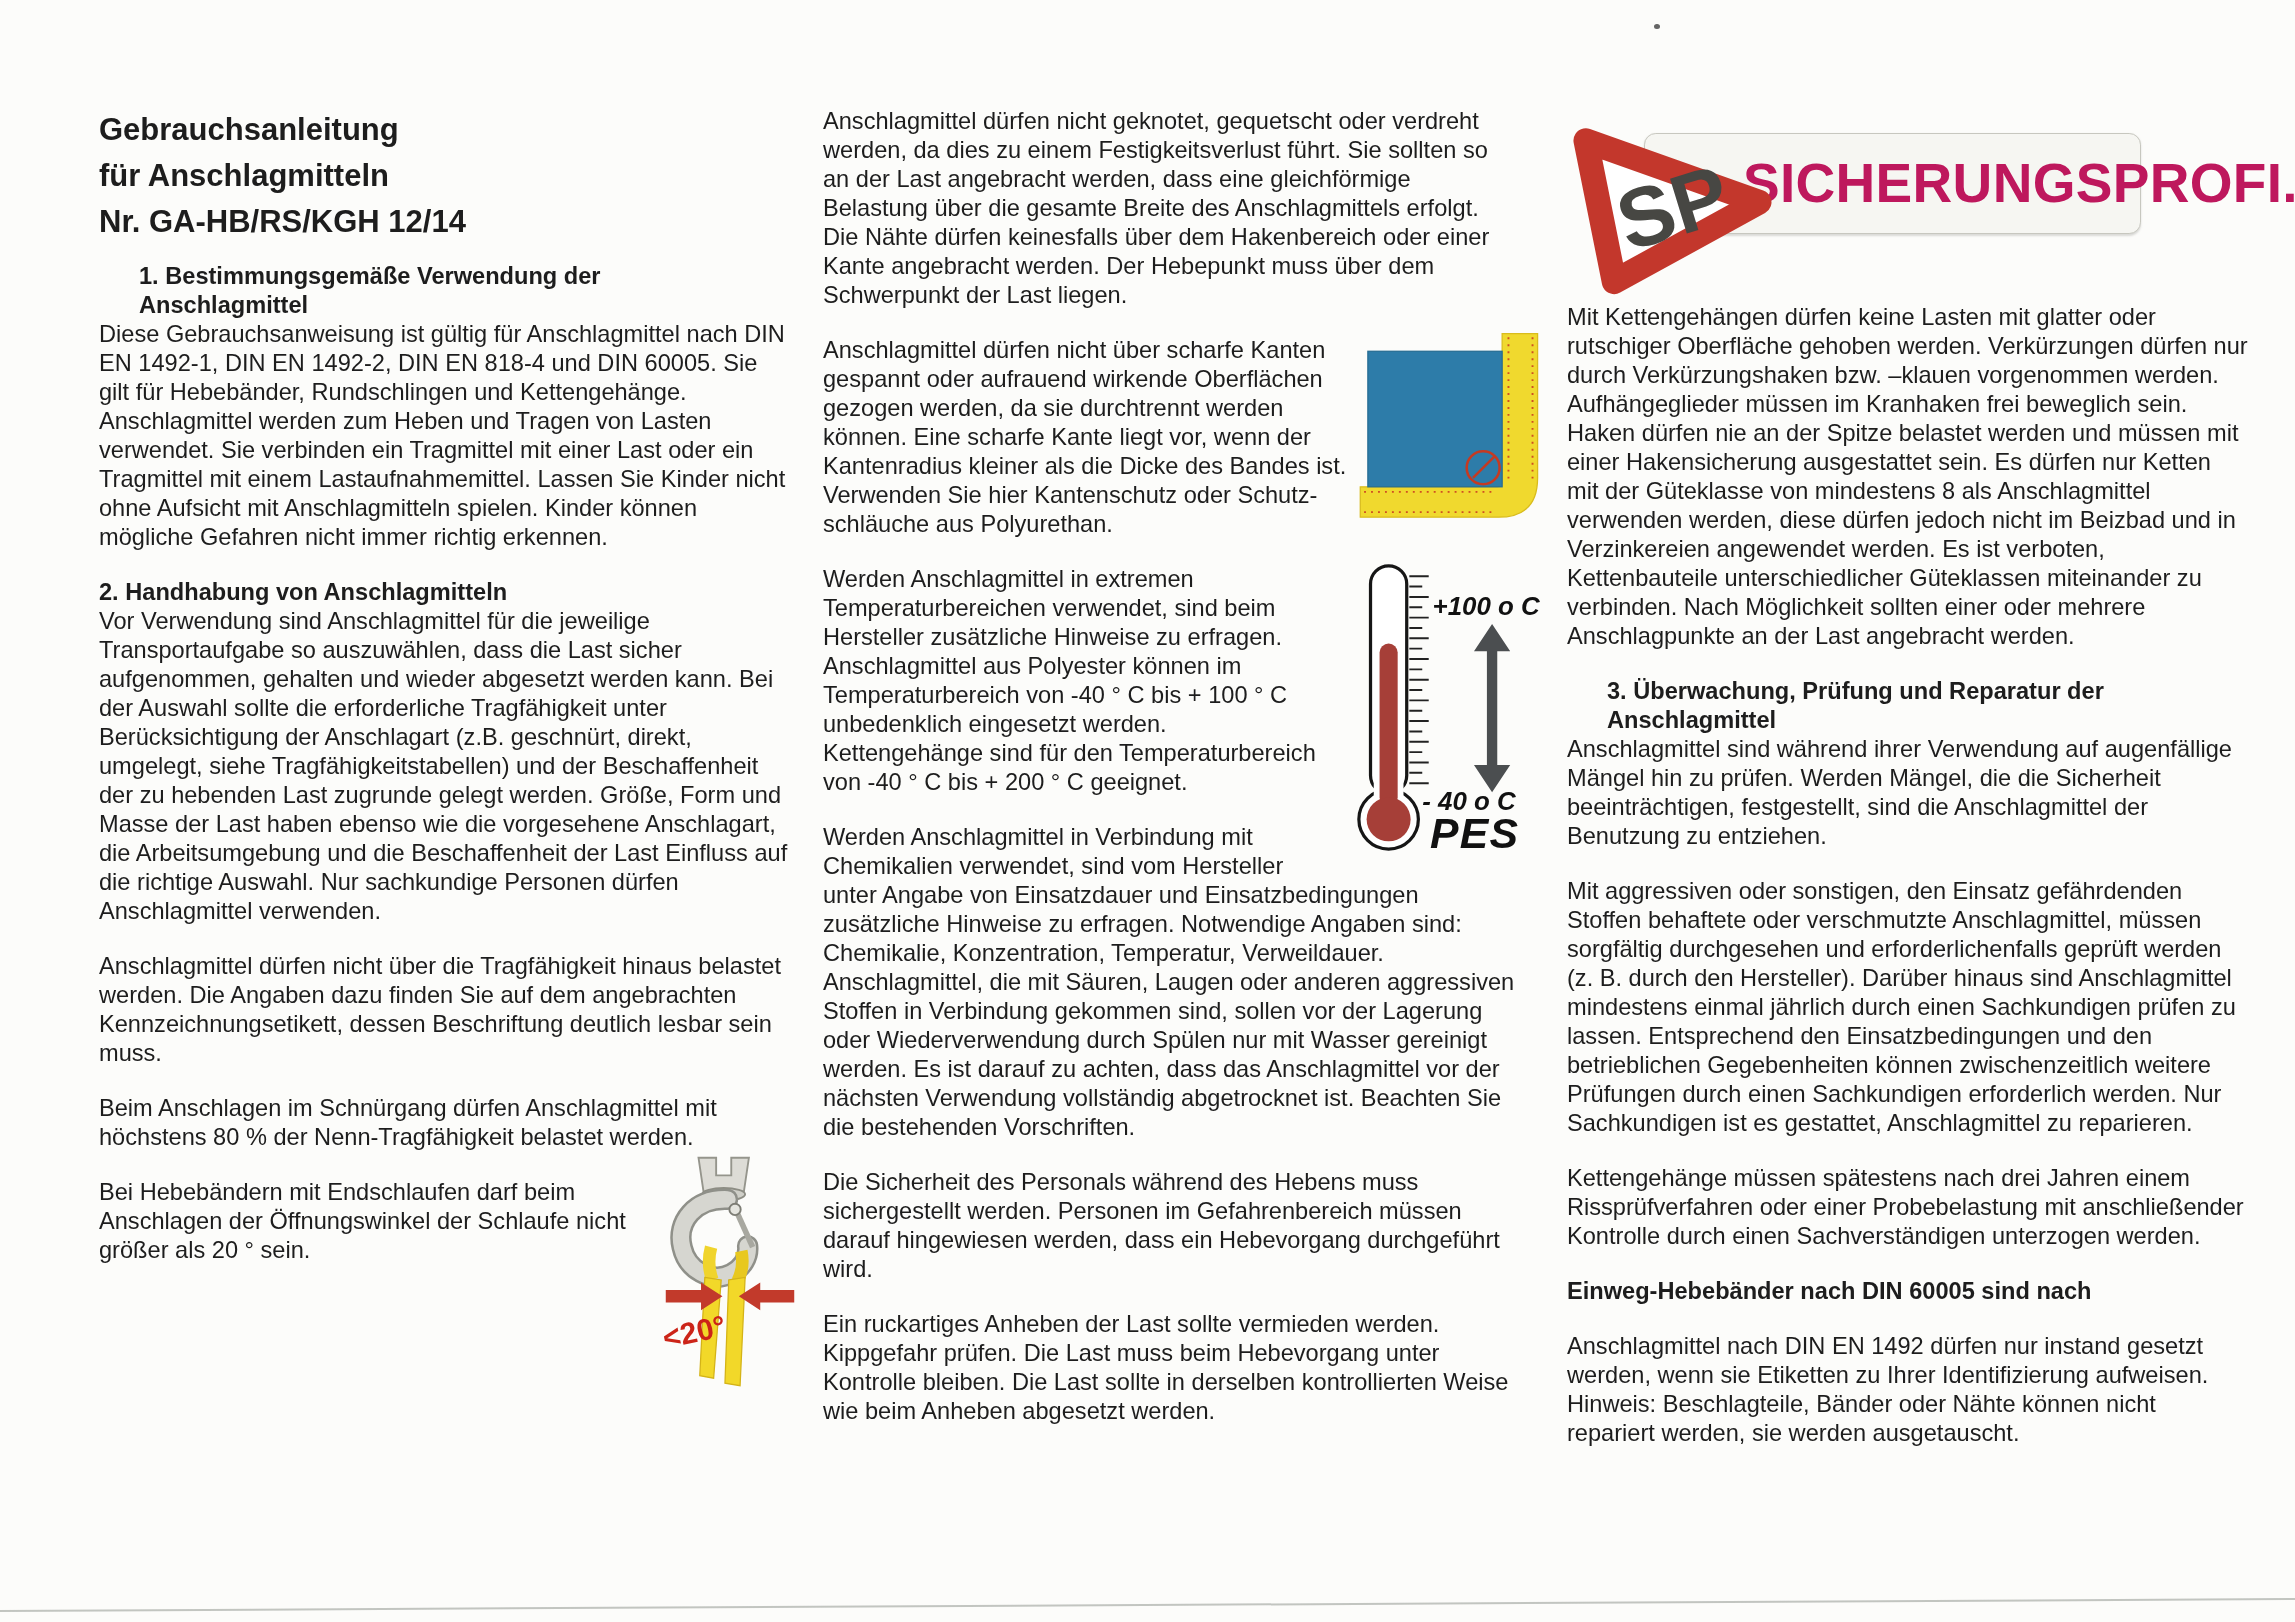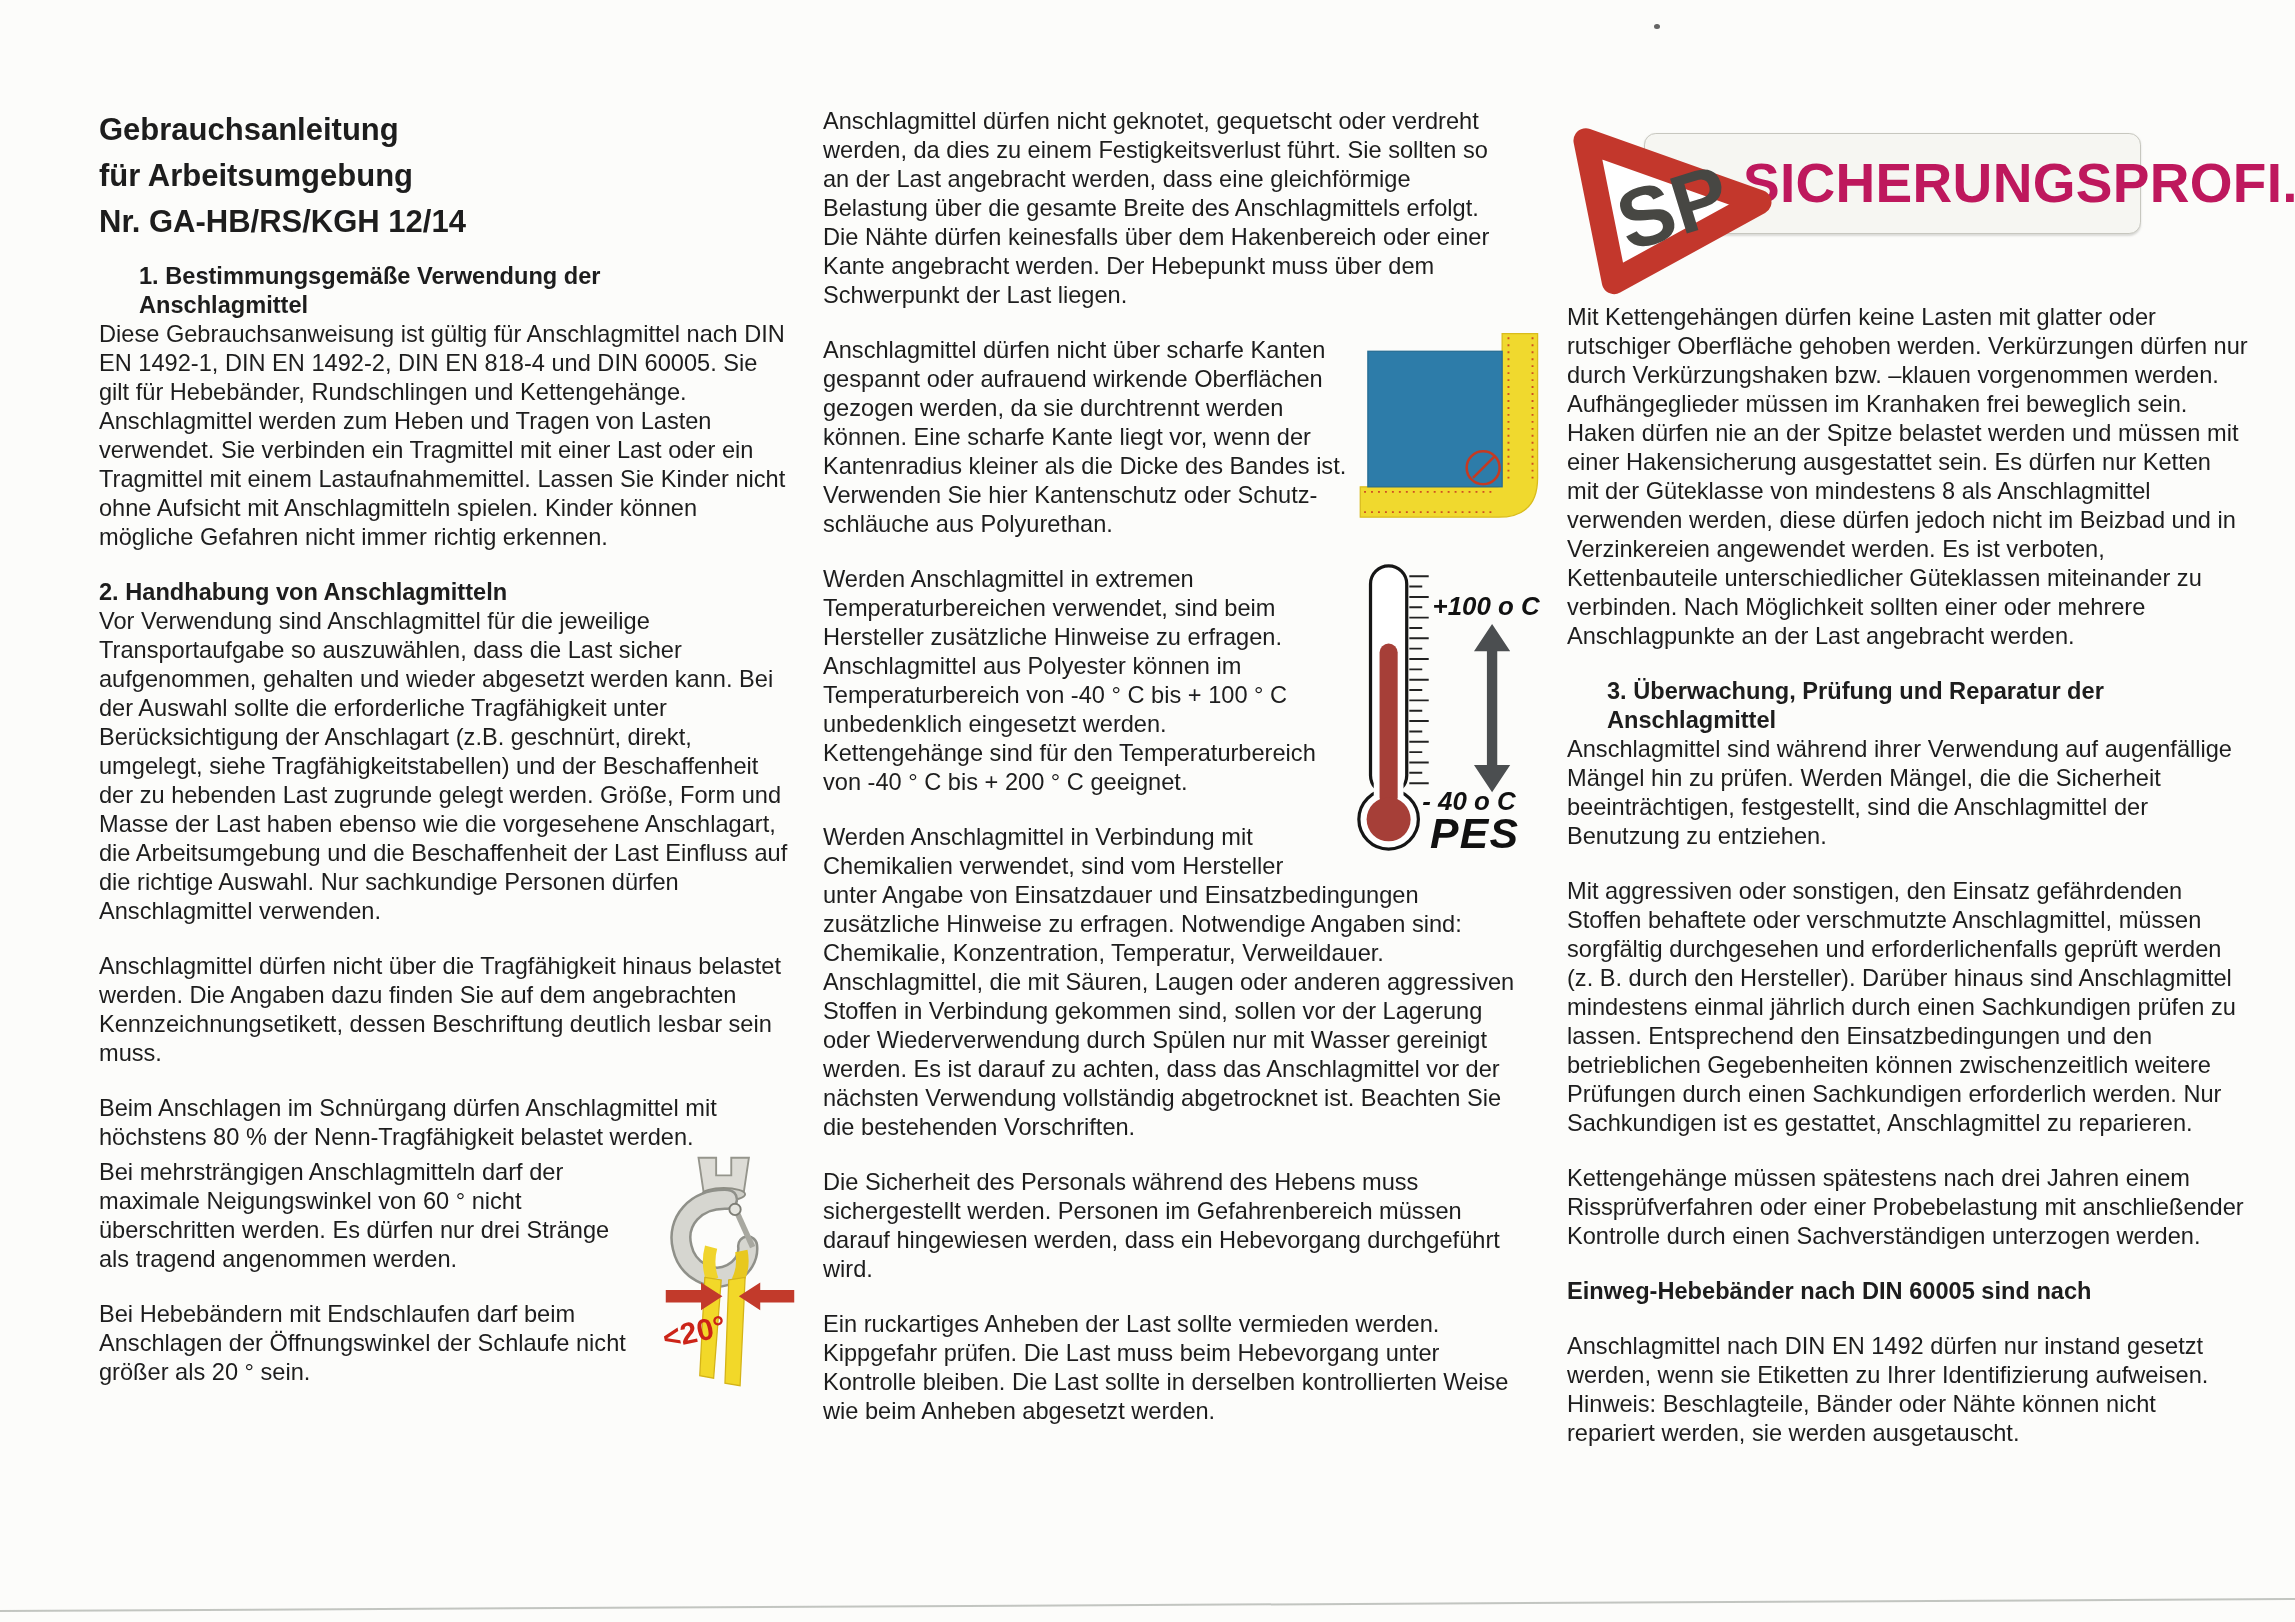--- a/index.html
+++ b/index.html
@@ -107,21 +107,21 @@
 </head>
 <body>
 
 <div class="page">
 
   <div class="scan-dot"></div>
 
   <div class="col" id="col1">
     <div class="doc-title">
       <span>Gebrauchsanleitung</span>
-      <span>für Arbeitsumgebung</span>
+      <span>für Anschlagmitteln</span>
       <span>Nr. GA-HB/RS/KGH 12/14</span>
     </div>
 
     <div class="heading">
       <span>1. Bestimmungsgemäße Verwendung der</span>
       <span>Anschlagmittel</span>
     </div>
     <div class="para">Diese Gebrauchsanweisung ist gültig für Anschlagmittel nach DIN EN 1492-1, DIN EN 1492-2, DIN EN 818-4 und DIN 60005. Sie gilt für Hebebänder, Rundschlingen und Kettengehänge. Anschlagmittel werden zum Heben und Tragen von Lasten verwendet. Sie verbinden ein Tragmittel mit einer Last oder ein Tragmittel mit einem Lastaufnahmemittel. Lassen Sie Kinder nicht ohne Aufsicht mit Anschlagmitteln spielen. Kinder können mögliche Gefahren nicht immer richtig erkennen.</div>
 
     <div class="heading">2. Handhabung von Anschlagmitteln</div>
@@ -143,21 +143,20 @@
           <circle cx="138" cy="88" r="9" fill="#e5e5df" stroke="#7d7d75" stroke-width="3"></circle>
           <path d="M100 148 C 94 170 97 186 102 200" stroke="#f0d42c" stroke-width="20" fill="none"></path>
           <path d="M148 154 C 152 174 148 190 142 202" stroke="#e8c81f" stroke-width="20" fill="none"></path>
           <path d="M90 196 L116 200 L104 356 L82 352 Z" fill="#f2d829" stroke="#d4b317" stroke-width="2"></path>
           <path d="M128 200 L154 196 L146 368 L122 364 Z" fill="#f2d829" stroke="#d4b317" stroke-width="2"></path>
           <polygon points="28,216 84,216 84,204 118,226 84,248 84,236 28,236" fill="#c23a2b"></polygon>
           <polygon points="232,216 178,216 178,204 144,226 178,248 178,236 232,236" fill="#c23a2b"></polygon>
           <text x="24" y="302" font-size="48" font-weight="bold" fill="#cc2418" transform="rotate(-12 60 290)">&lt;20°</text>
         </svg>
       </div>
-      <span>Bei mehrsträngigen Anschlagmitteln darf der maximale Neigungswinkel von 60 ° nicht überschritten werden. Es dürfen nur drei Stränge als tragend angenommen werden.</span>
     </div>
 
     <div class="para">Bei Hebebändern mit Endschlaufen darf beim Anschlagen der Öffnungswinkel der Schlaufe nicht größer als 20 ° sein.</div>
   </div>
 
   <div class="col" id="col2">
     <div class="para">Anschlagmittel dürfen nicht geknotet, gequetscht oder verdreht werden, da dies zu einem Festigkeitsverlust führt. Sie sollten so an der Last angebracht werden, dass eine gleichförmige Belastung über die gesamte Breite des Anschlagmittels erfolgt. Die Nähte dürfen keinesfalls über dem Hakenbereich oder einer Kante angebracht werden. Der Hebepunkt muss über dem Schwerpunkt der Last liegen.</div>
 
     <div class="para">
       <div class="corner-float">

